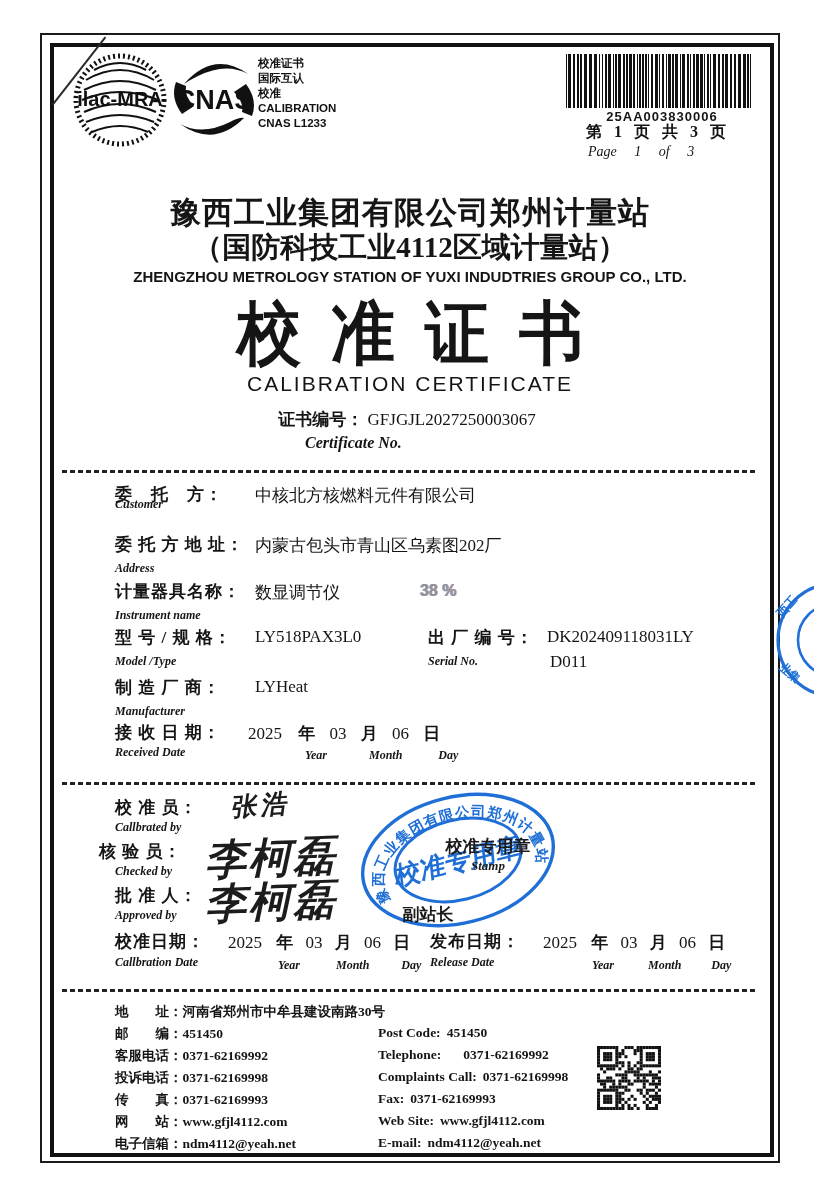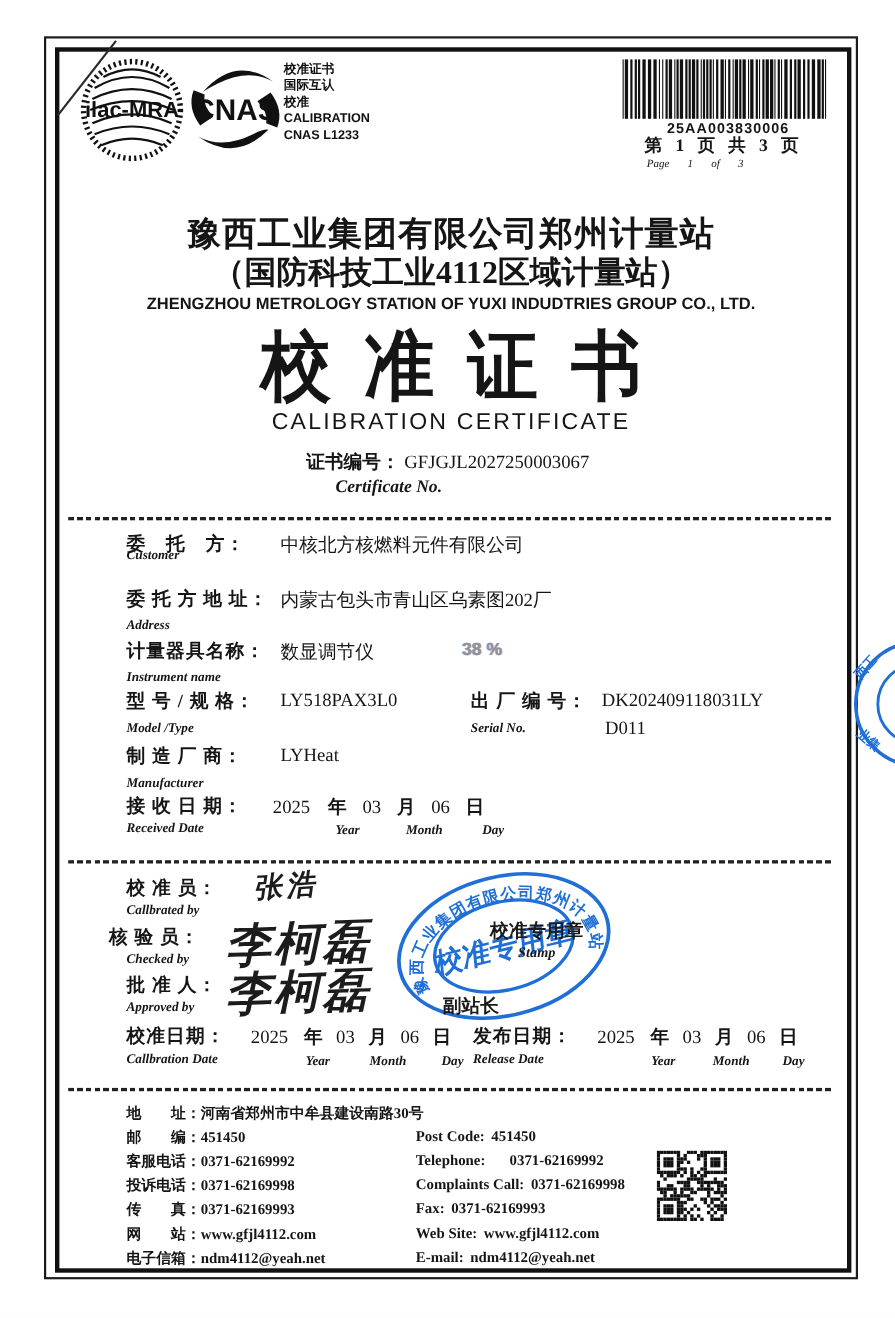--- a/index.html
+++ b/index.html
@@ -13,21 +13,21 @@
   .border-inner{position:absolute;left:50px;top:43px;width:716px;height:1106px;border:4px solid #111;}
   .corner-mark{position:absolute;left:78px;top:28px;width:2px;height:86px;background:#2a2a2a;transform:rotate(38deg);}
   .abs{position:absolute;}
 
   
   .accr-lines{font-family:"Liberation Sans","DejaVu Sans",sans-serif;font-weight:bold;font-size:11.5px;line-height:15px;color:#111;}
   .barcode-wrap{left:566px;top:54px;width:192px;height:54px;display:flex;align-items:stretch;}
   .barcode-wrap div{height:100%;}
   .barcode-num{left:566px;top:109px;width:192px;text-align:center;font-family:"Liberation Sans","DejaVu Sans",sans-serif;font-size:13px;font-weight:bold;letter-spacing:1px;}
   .pageinfo-cn{left:586px;top:122px;font-size:16px;font-weight:bold;word-spacing:8px;}
-  .pageinfo-en{left:588px;top:144px;font-size:10px;font-style:italic;word-spacing:14px;}
+  .pageinfo-en{left:588px;top:144px;font-size:14px;font-style:italic;word-spacing:14px;}
 
   
   .title-cn1{left:60px;top:192px;width:700px;text-align:center;font-size:31px;font-weight:bold;letter-spacing:1px;}
   .title-cn2{left:60px;top:228px;width:700px;text-align:center;font-size:29px;font-weight:bold;}
   .title-en{left:60px;top:268px;width:700px;text-align:center;font-size:15px;font-weight:bold;font-family:"Liberation Sans","DejaVu Sans",sans-serif;}
   .cert-cn{left:60px;top:290px;width:700px;text-align:center;font-size:64px;font-weight:900;letter-spacing:30px;text-indent:30px;transform:scaleY(1.08);}
   .cert-en{left:60px;top:372px;width:700px;text-align:center;font-size:21px;letter-spacing:2px;font-weight:500;font-family:"Liberation Sans","DejaVu Sans",sans-serif;}
   .certno-row{left:0;top:408px;width:814px;text-align:center;font-size:17px;}
   .certno-row .lbl{font-weight:bold;}
   .certno-en{left:305px;top:434px;font-size:16px;font-style:italic;font-weight:bold;}

